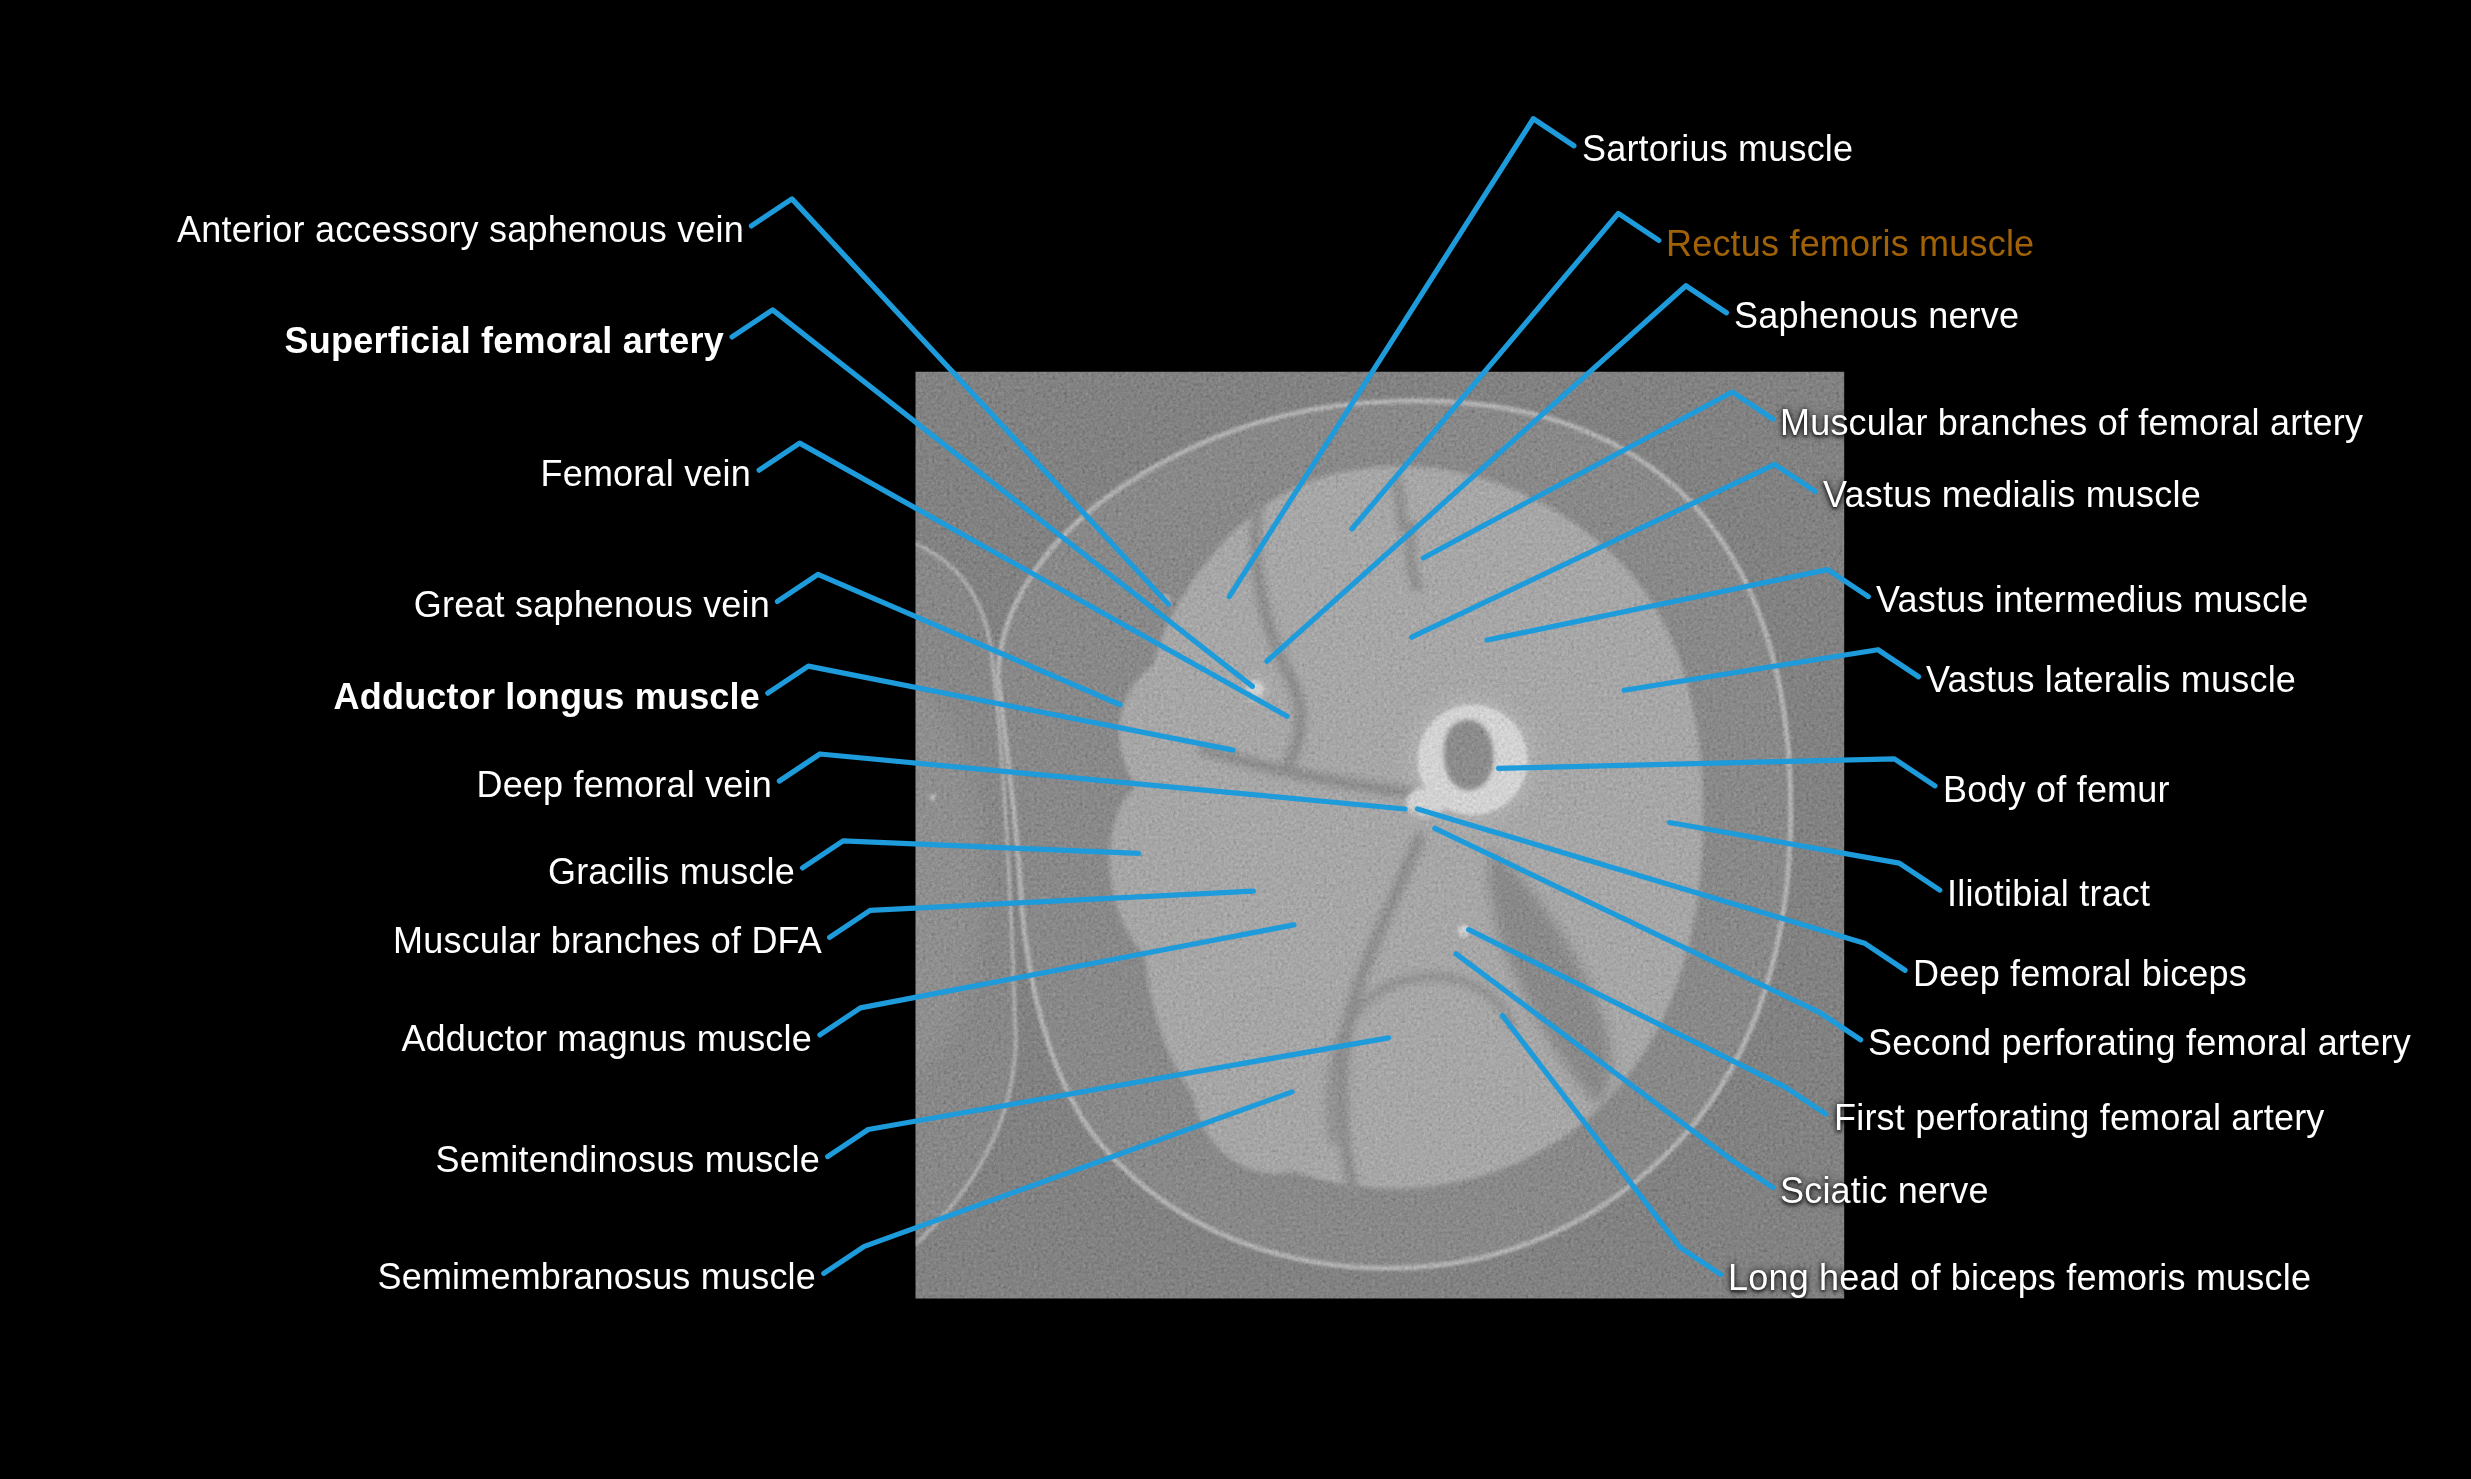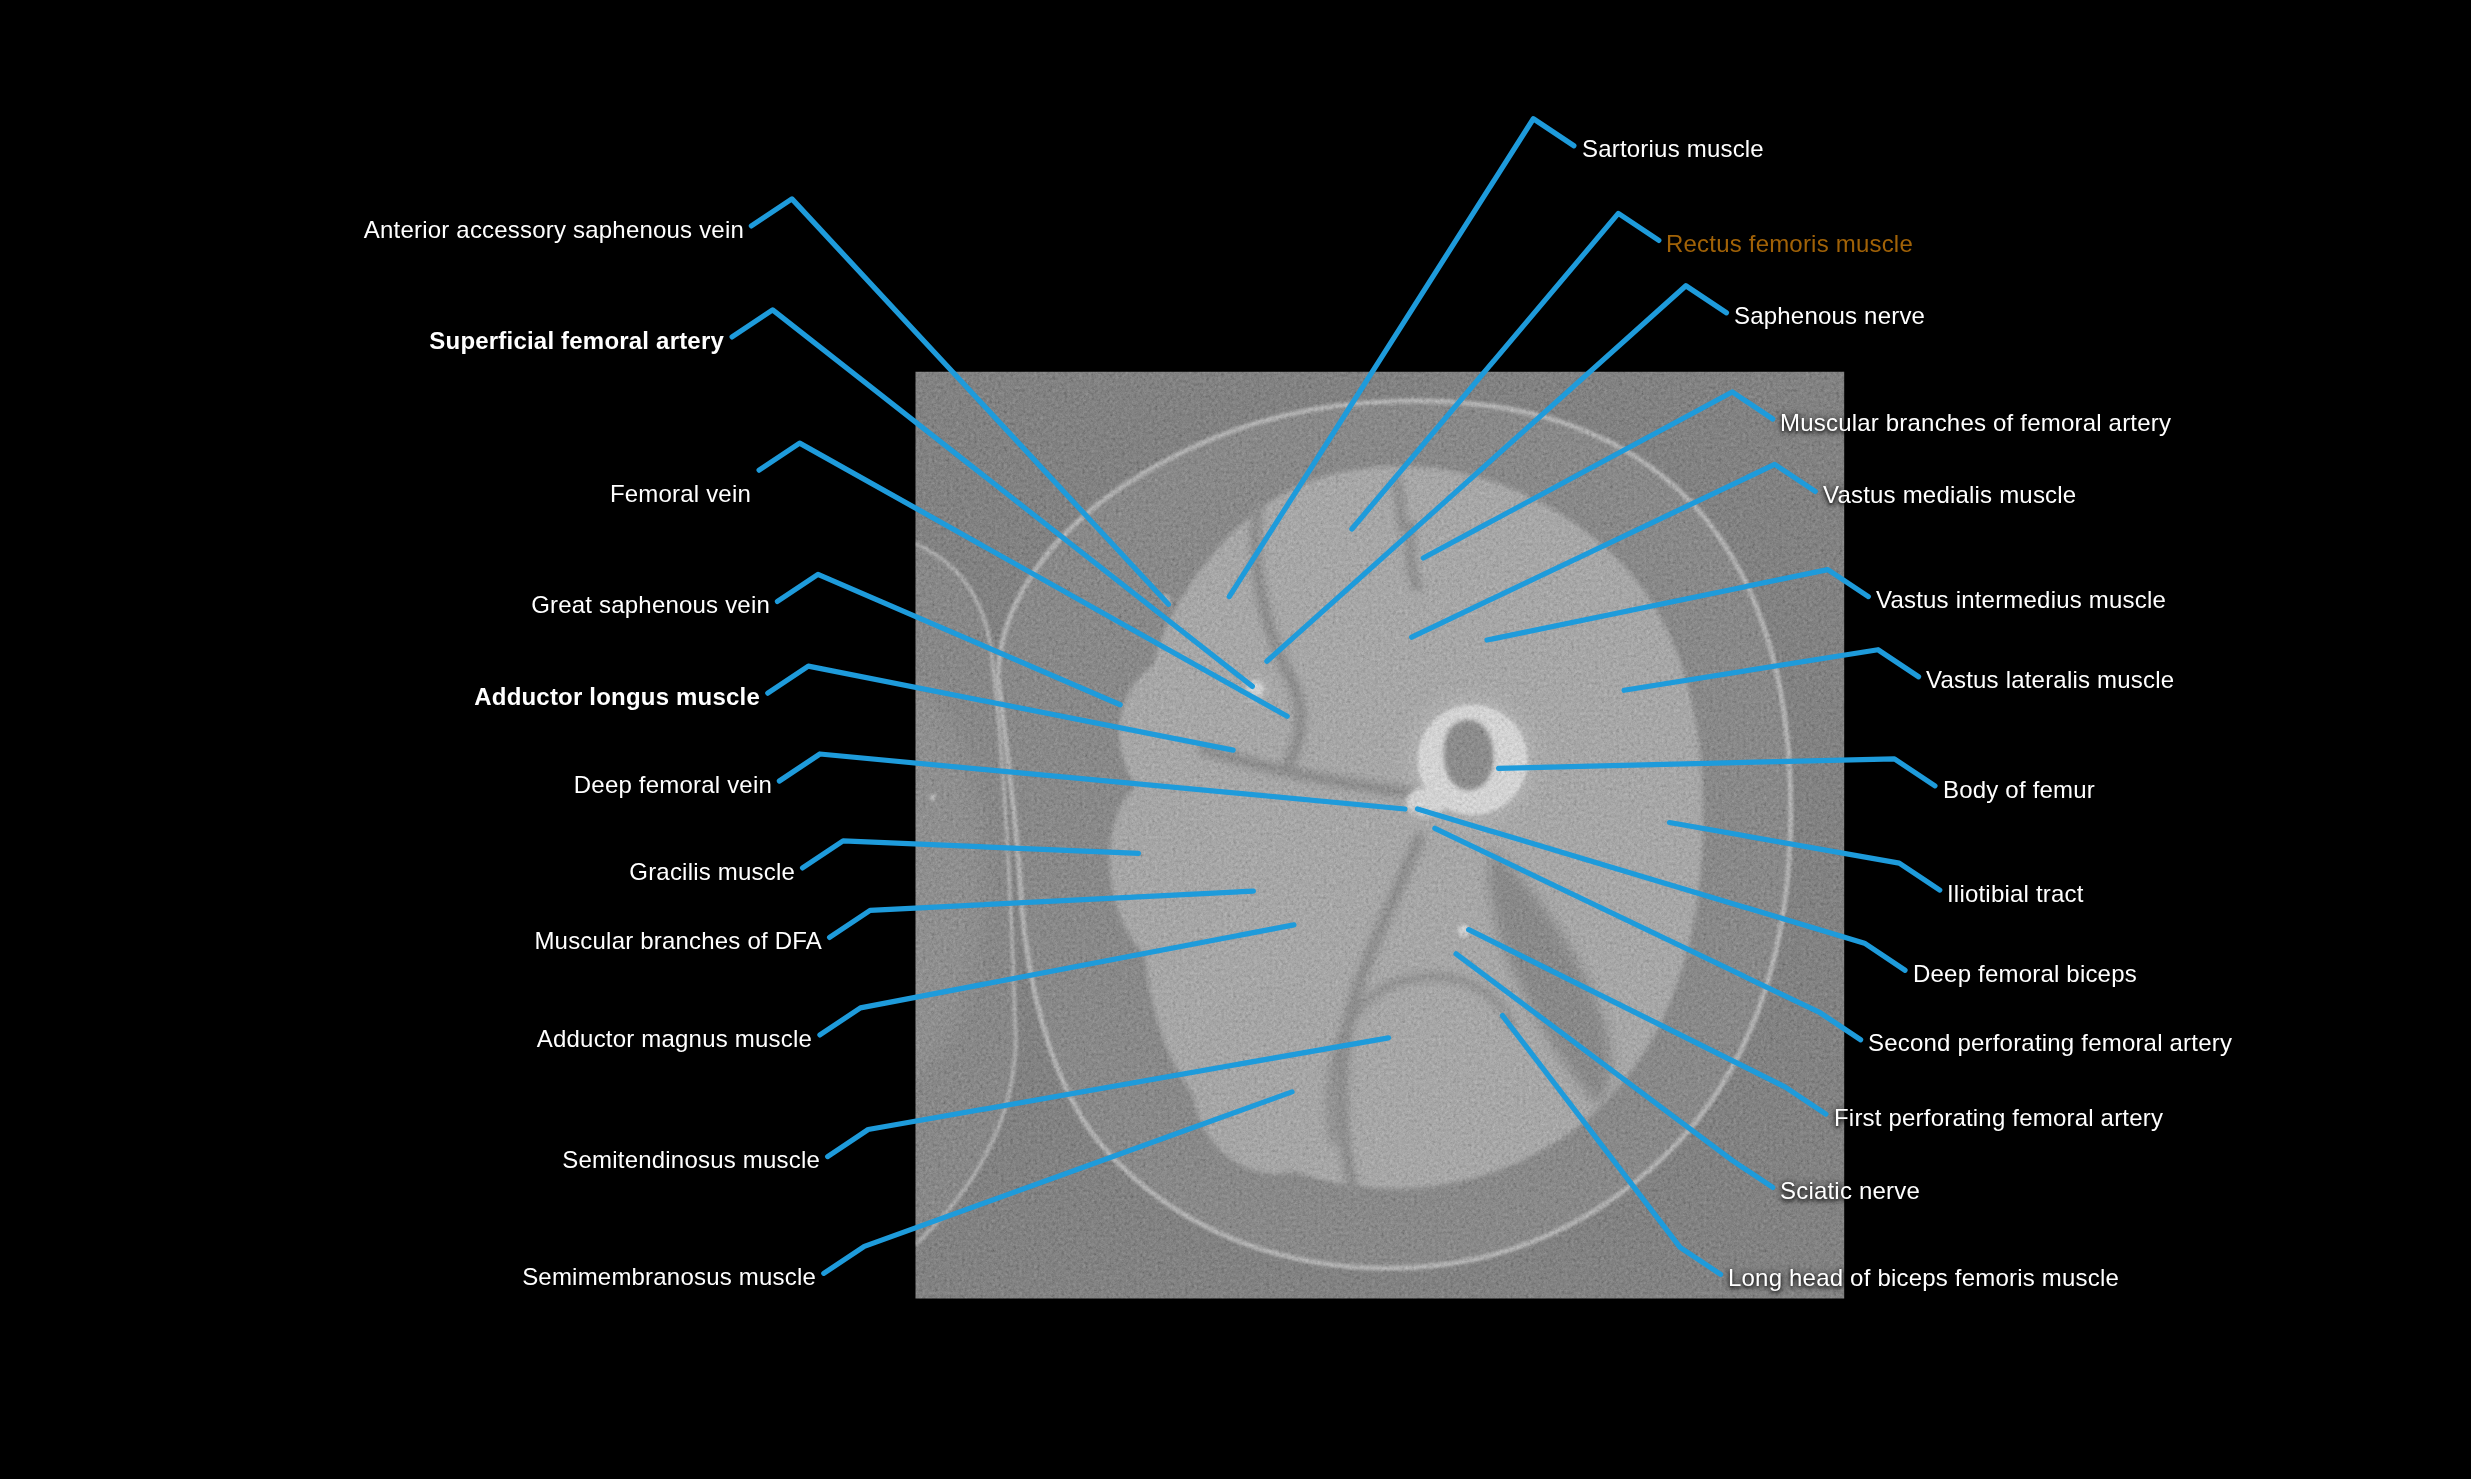--- a/index.html
+++ b/index.html
@@ -11,21 +11,21 @@
   }
   #stage {
     position: relative;
     width: 2472px; height: 1479px;
     background: #000;
   }
   #ct-svg { position: absolute; left: 0; top: 0; }
   .lbl {
     position: absolute;
     color: #fff;
-    font-size: 24px;
+    font-size: 36px;
     line-height: 42px;
     white-space: nowrap;
     text-shadow: 0 0 7.7px rgba(0,0,0,.9), 0 1.9px 3.9px rgba(0,0,0,.8);
     letter-spacing: 0.2px;
   }
   .lbl.right-col { text-align: left; }
   .lbl.left-col  { text-align: right; }
 </style>
 </head>
 <body>
@@ -145,21 +145,21 @@
         <polyline points="1927,1077 1885,1049 1486,858" stroke="#1e9bdb" stroke-width="5.4"></polyline>
         <polyline points="1891,1154 1849,1126 1521,963" stroke="#1e9bdb" stroke-width="5.4"></polyline>
         <polyline points="1836,1230 1794,1202 1508,988" stroke="#1e9bdb" stroke-width="5.4"></polyline>
         <polyline points="1782,1320 1740,1292 1556,1052" stroke="#1e9bdb" stroke-width="5.4"></polyline>
       </g>
   </svg>
 
   <div id="labels">
       <div class="lbl left-col" style="top: 209px; right: 1728px; color: rgb(255, 255, 255);">Anterior accessory saphenous vein</div>
       <div class="lbl left-col" style="top: 320px; right: 1748px; color: rgb(255, 255, 255); font-weight: bold;">Superficial femoral artery</div>
-      <div class="lbl left-col" style="top: 453px; right: 1721px; color: rgb(255, 255, 255); margin-top: 20px;">Femoral vein</div>
+      <div class="lbl left-col" style="top: 453px; right: 1721px; color: rgb(255, 255, 255);">Femoral vein</div>
       <div class="lbl left-col" style="top: 584px; right: 1702px; color: rgb(255, 255, 255);">Great saphenous vein</div>
       <div class="lbl left-col" style="top: 676px; right: 1712px; color: rgb(255, 255, 255); font-weight: bold;">Adductor longus muscle</div>
       <div class="lbl left-col" style="top: 764px; right: 1700px; color: rgb(255, 255, 255); margin-left: 20px;">Deep femoral vein</div>
       <div class="lbl left-col" style="top: 851px; right: 1677px; color: rgb(255, 255, 255);">Gracilis muscle</div>
       <div class="lbl left-col" style="top: 920px; right: 1650px; color: rgb(255, 255, 255);">Muscular branches of DFA</div>
       <div class="lbl left-col" style="top: 1018px; right: 1660px; color: rgb(255, 255, 255);">Adductor magnus muscle</div>
       <div class="lbl left-col" style="top: 1139px; right: 1652px; color: rgb(255, 255, 255);">Semitendinosus muscle</div>
       <div class="lbl left-col" style="top: 1256px; right: 1656px; color: rgb(255, 255, 255);">Semimembranosus muscle</div>
       <div class="lbl right-col" style="top: 128px; left: 1582px; color: rgb(255, 255, 255);">Sartorius muscle</div>
       <div class="lbl right-col" style="top: 223px; left: 1666px; color: #a16207;">Rectus femoris muscle</div>

